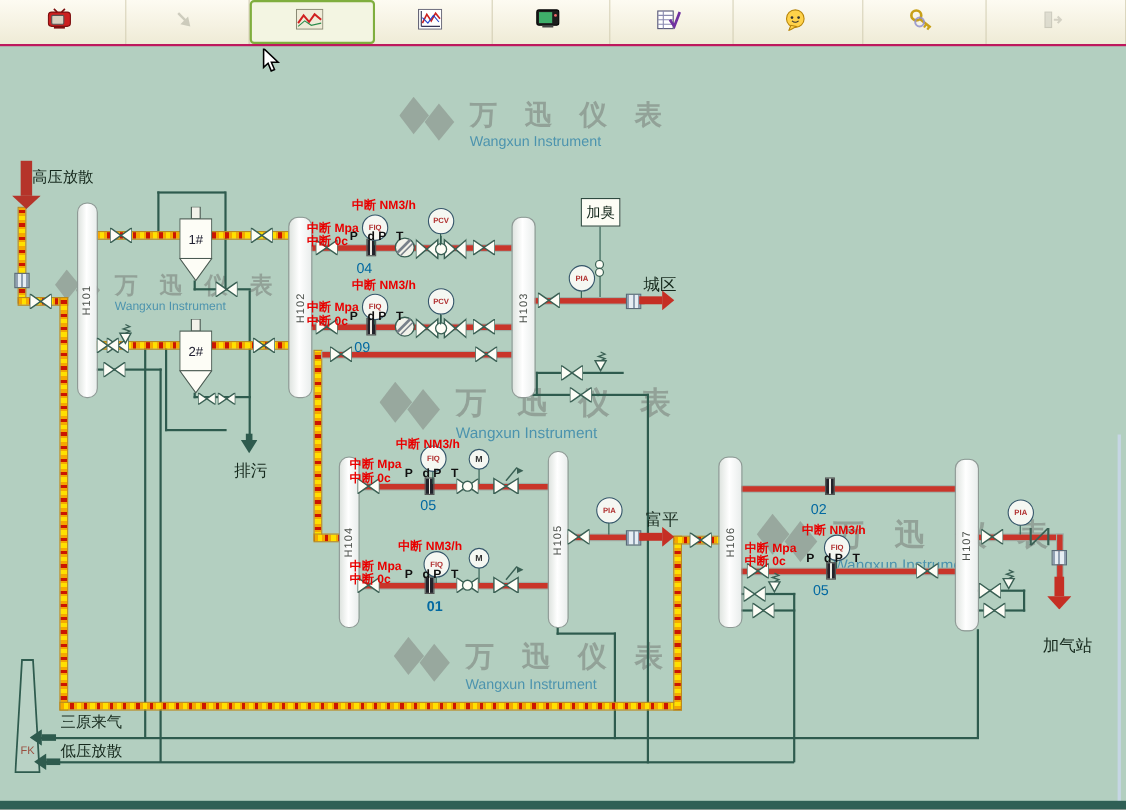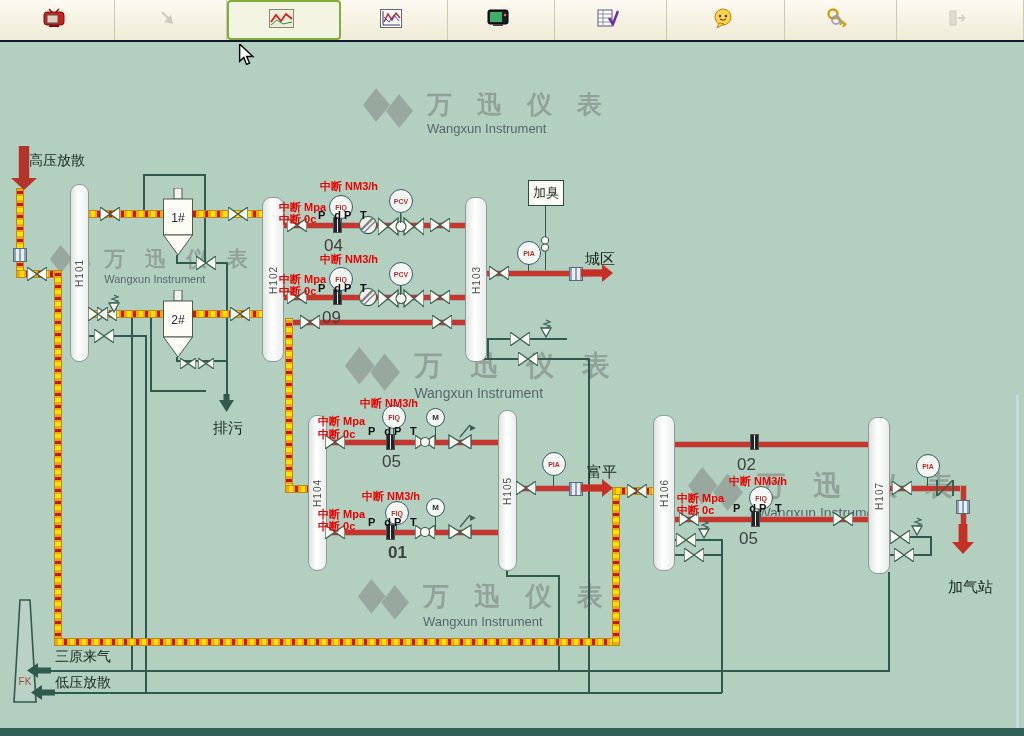--- a/index.html
+++ b/index.html
@@ -11,45 +11,45 @@
      display:flex;align-items:stretch;}
   .tbtn{display:flex;align-items:center;justify-content:center;gap:6px;
      border-right:1px solid #cfcaae;box-sizing:border-box;cursor:default;
      background:linear-gradient(#fdfbf2,#efebd6);}
   .tbtn .lbl{font-size:13px;font-weight:bold;color:#3c3c2c;white-space:nowrap;}
   .tbtn.disabled .lbl{color:#aaa89a;}
   .tbtn.disabled svg{opacity:.45;}
   .tbtn.selected{border:2px solid #7fae3e;border-radius:4px;background:#f3f5e2;}
   
   #canvas{position:absolute;left:0;top:40px;width:1024px;height:688px;
-     background:#b3cfc0;border-top:2px solid #0f172a;box-sizing:border-box;}
+     background:#b3cfc0;border-top:2px solid #be185d;box-sizing:border-box;}
   #bottomstrip{position:absolute;left:0;top:728px;width:1024px;height:8px;background:#2f5f55;}
   #scrollsliver{position:absolute;width:3px;background:#c6d6e4;}
   .abs{position:absolute;}
   .pipe-flow-h{background:repeating-linear-gradient(90deg,#f5a800 0 3px,#ffe000 3px 7px,#f5a800 7px 9px,#cc1500 9px 12px);border:1px solid #b98a1e;box-sizing:border-box;}
   .pipe-flow-v{background:repeating-linear-gradient(0deg,#f5a800 0 3px,#ffe000 3px 7px,#f5a800 7px 9px,#cc1500 9px 12px);border:1px solid #b98a1e;box-sizing:border-box;}
   .pipe-red{background:#c9352a;box-shadow:0 0 0 1px #9fb0a8;}
   .pipe-dark{background:#2e5b4e;}
   .vessel{background:linear-gradient(90deg,#dfe4e0,#ffffff 45%,#e9edec);border:1px solid #8f9a96;
      border-radius:9px;display:flex;align-items:center;justify-content:center;}
   .vessel span{writing-mode:vertical-rl;transform:rotate(180deg);font-size:10px;color:#4a4f4a;letter-spacing:1px;}
   .inst{border:1px solid #35566a;border-radius:50%;background:#f5f7f2;display:flex;
      align-items:center;justify-content:center;font-weight:bold;}
   .stem{position:absolute;width:1px;background:#2e5b4e;}
   .lblk{position:absolute;color:#15281c;white-space:nowrap;}
   .lred{position:absolute;color:#e90000;font-weight:bold;font-size:11px;white-space:nowrap;}
   .lpt{position:absolute;color:#101010;font-weight:bold;font-size:11px;letter-spacing:3px;white-space:nowrap;}
-  .num{position:absolute;color:#404040;font-size:17px;}
+  .num{position:absolute;color:#0369a1;font-size:13px;}
   .orifice{background:linear-gradient(90deg,#23232b 0 38%,#e8e8e0 38% 58%,#23232b 58% 100%);border:1px solid #555;box-sizing:border-box;}
   .flowel{border:1px solid #5a6a78;background:repeating-linear-gradient(90deg,#90a0b2 0 2px,#e6edf3 2px 5px);box-sizing:border-box;}
   .odorbox{position:absolute;background:#fdfdf5;border:1px solid #2e4a40;display:flex;
      align-items:center;justify-content:center;font-size:13px;color:#15281c;}
   .wm{position:absolute;display:flex;align-items:flex-start;gap:10px;opacity:.58;pointer-events:none;}
   .wm .cn{font-weight:bold;color:#7c827c;white-space:nowrap;}
-  .wm .en{color:#0f172a;white-space:nowrap;}
+  .wm .en{color:#0369a1;white-space:nowrap;}
 </style>
 </head>
 <body>
 
 <div id="page">
   <div id="toolbar">
       <div class="tbtn" style="width: 115px;">
         <span><svg width="23" height="21">
             <rect x="1" y="4" width="20" height="13" rx="3" fill="#cc2020" stroke="#7c0f0f"></rect>
             <rect x="4" y="7" width="11" height="8" rx="1" fill="#d8d0c0" stroke="#555"></rect>

